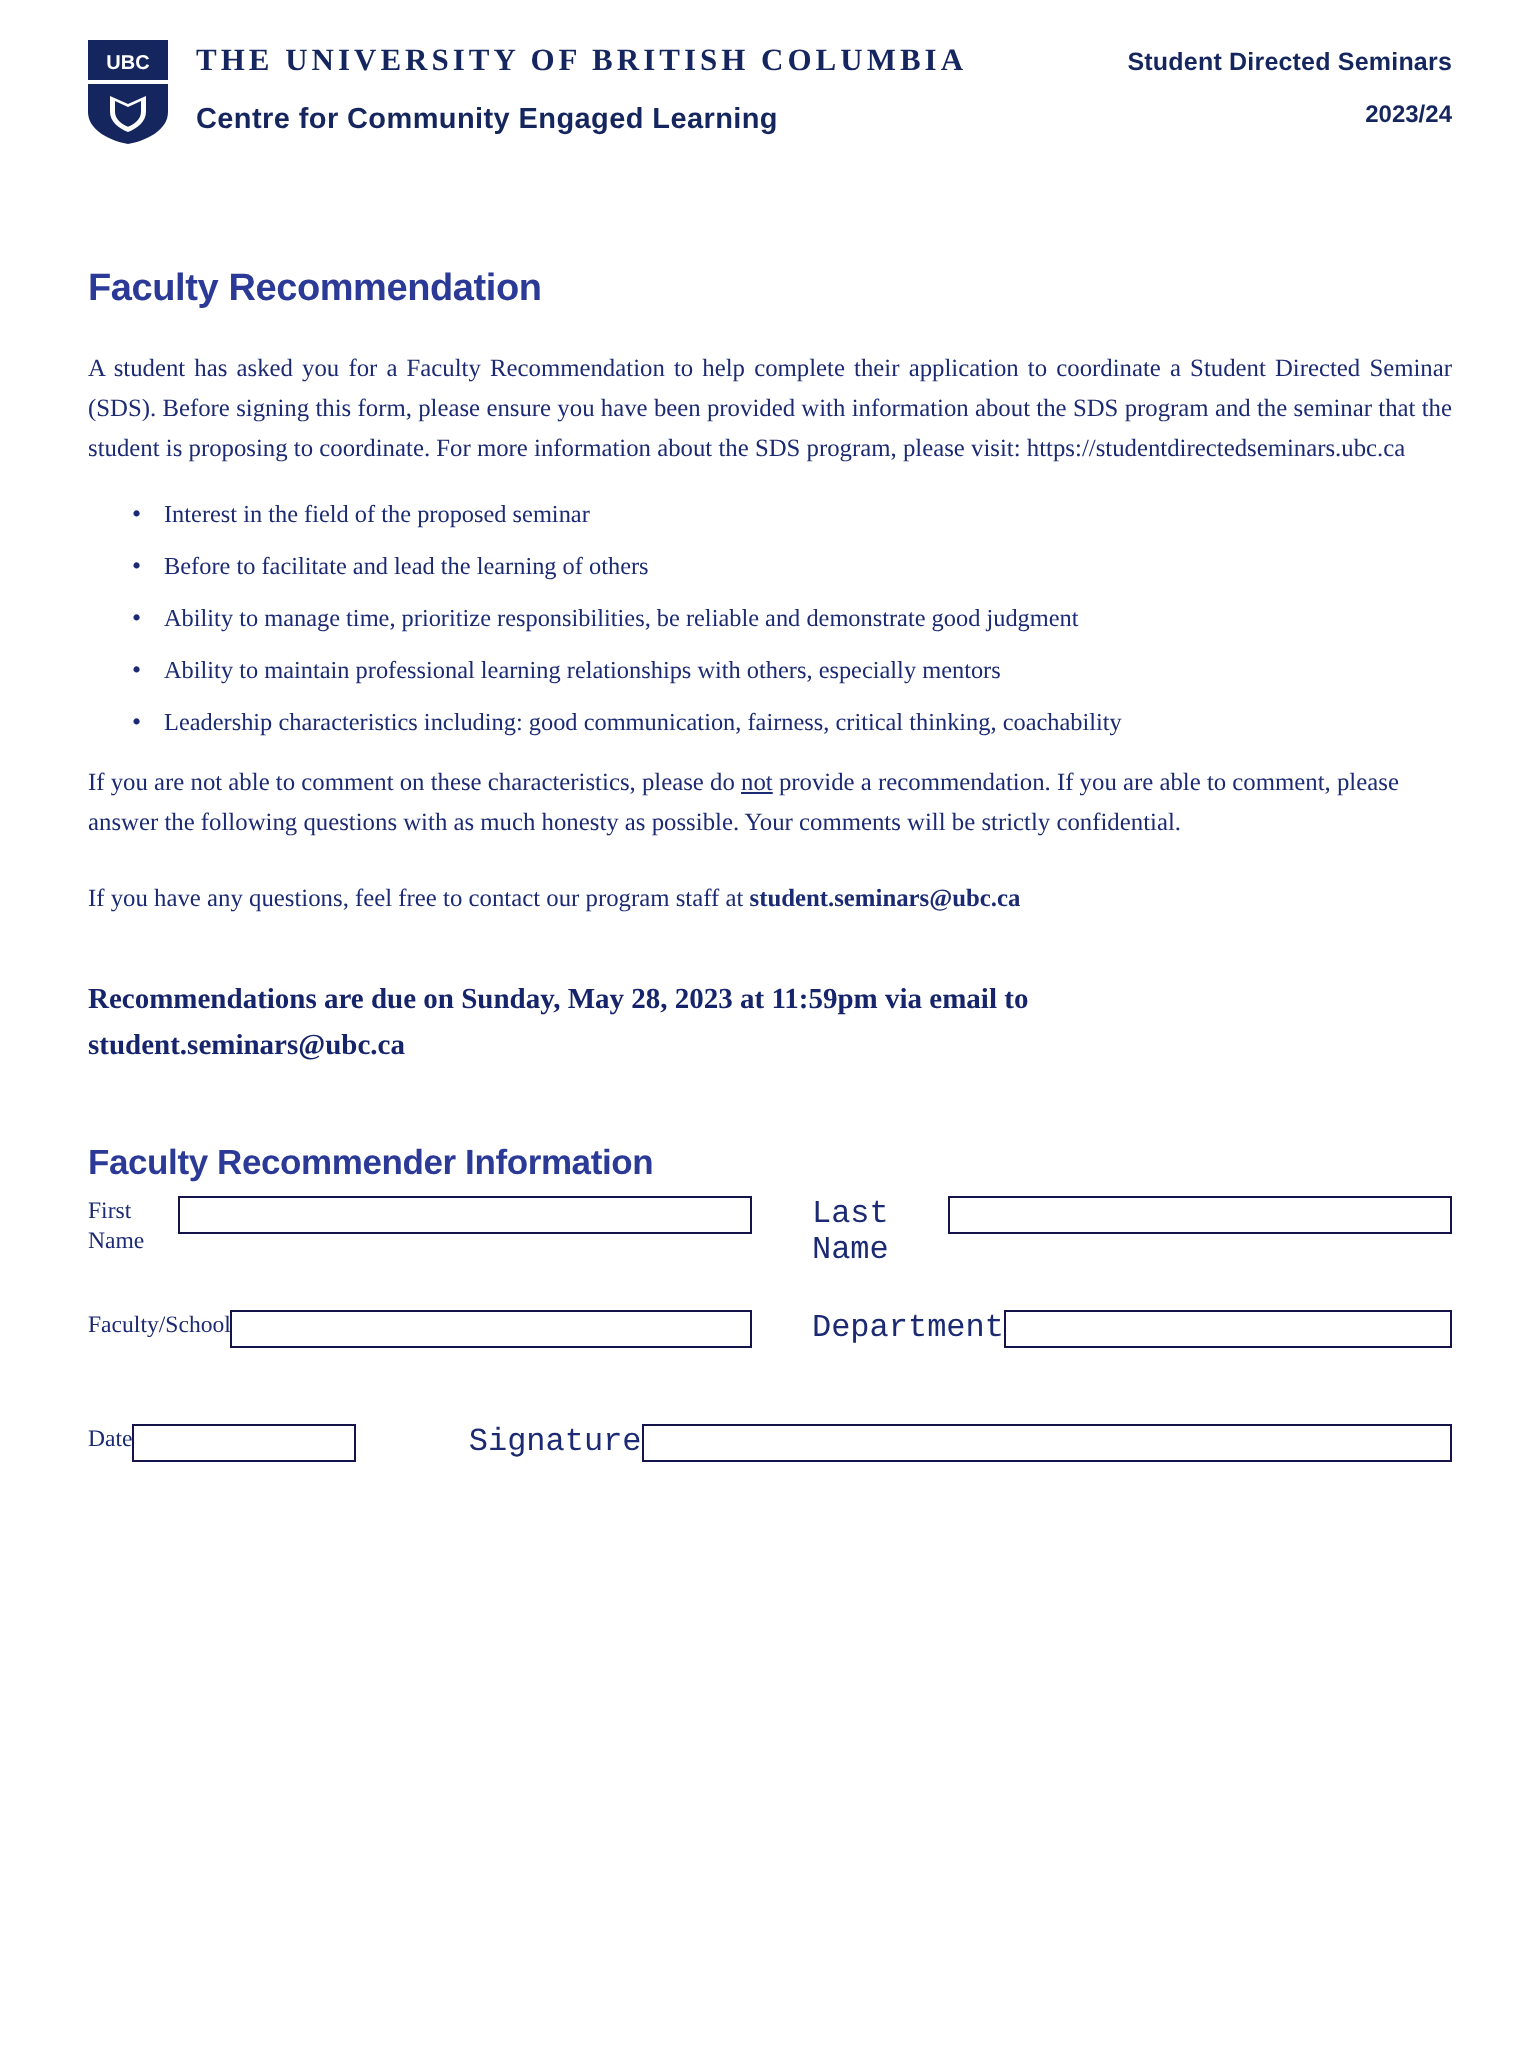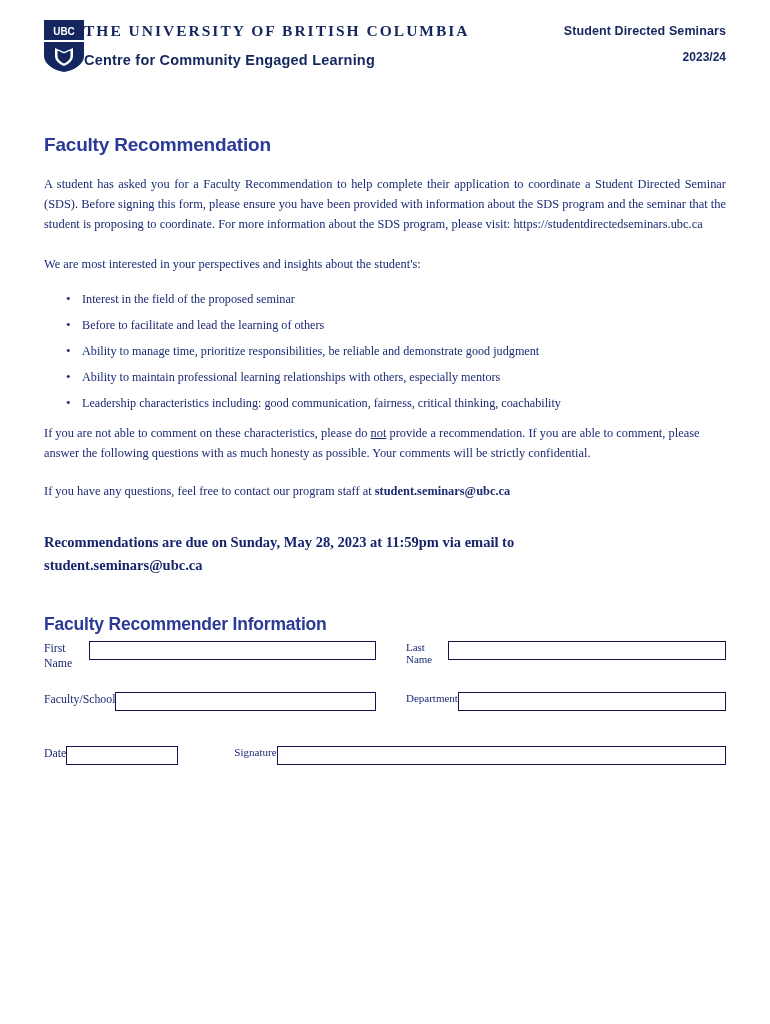--- a/index.html
+++ b/index.html
@@ -31,20 +31,21 @@
     box-sizing: border-box;
   }
   .header-inner {
     display: flex;
     align-items: flex-start;
     justify-content: space-between;
   }
   .brand {
     display: flex;
     align-items: flex-start;
+    gap: 14px;
   }
   .ubc-logo {
     width: 40px;
     height: 52px;
     flex: 0 0 auto;
   }
   .brand-text {
     padding-top: 2px;
   }
   .univ-name {
@@ -165,22 +166,22 @@
   }
   .field.left { width: 334px; }
   .field.right { width: 322px; }
   .field-label {
     font-size: 11.8px;
     color: #1b2a73;
     margin-bottom: 5px;
     font-family: "Liberation Serif", serif;
   }
   .field-label.sans {
-    font-family: Liberation Serif, serif;
-    font-size: 11px;
+    font-family: Liberation Mono, monospace;
+    font-size: 16px;
   }
   .field-input {
     height: 19px;
     border: 1px solid #14144a;
     background: #ffffff;
     box-sizing: border-box;
     outline: none;
     font-family: "Liberation Serif", serif;
     font-size: 12px;
     color: #14144a;
@@ -225,21 +226,20 @@
       </div>
     </div>
   </div>
 
   <div class="content">
 
     <h1 class="section-title">Faculty Recommendation</h1>
 
     <p class="para">A student has asked you for a Faculty Recommendation to help complete their application to coordinate a Student Directed Seminar (SDS). Before signing this form, please ensure you have been provided with information about the SDS program and the seminar that the student is proposing to coordinate. For more information about the SDS program, please visit: https://studentdirectedseminars.ubc.ca</p>
 
-    <p class="para nojust" style="margin-top:20px;margin-bottom:16px;">We are most interested in your perspectives and insights about the student's:</p>
 
     <ul class="bullets">
       <li>Interest in the field of the proposed seminar</li>
       <li>Before to facilitate and lead the learning of others</li>
       <li>Ability to manage time, prioritize responsibilities, be reliable and demonstrate good judgment</li>
       <li>Ability to maintain professional learning relationships with others, especially mentors</li>
       <li>Leadership characteristics including: good communication, fairness, critical thinking, coachability</li>
     </ul>
 
     <p class="para nojust" style="margin-top:10px;">

